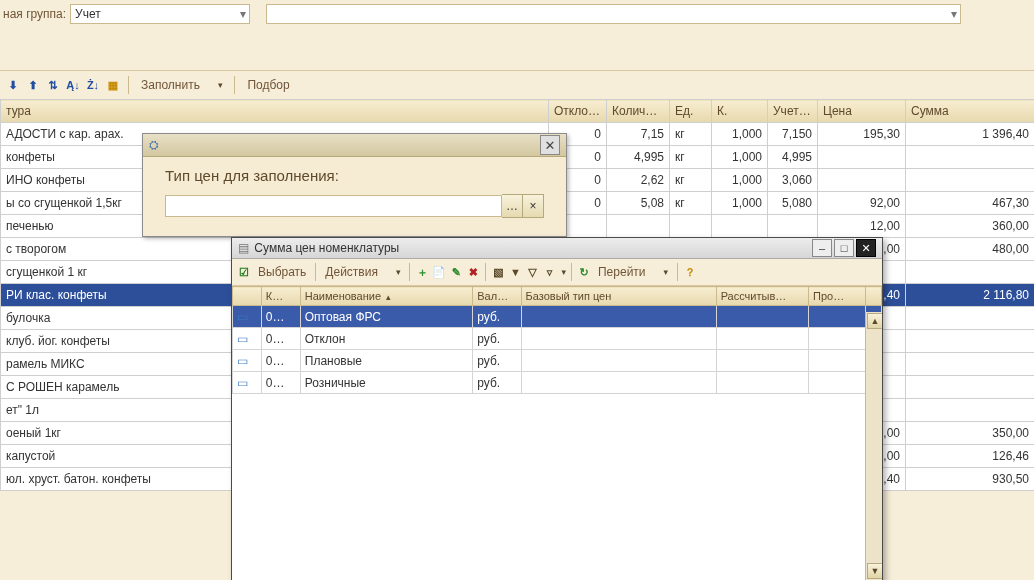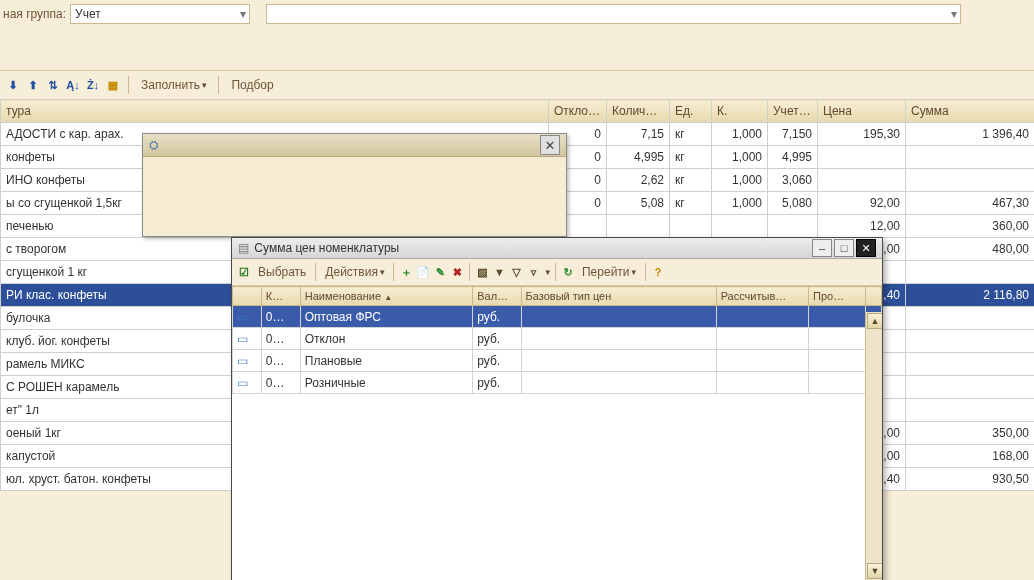--- a/index.html
+++ b/index.html
@@ -43,21 +43,21 @@
     height: 28px;
     background: #f7eed9;
     border-top: 1px solid #d8c7a0;
     border-bottom: 1px solid #d8c7a0;
     display: flex;
     align-items: center;
     padding: 0 6px;
     gap: 6px;
   }
   .tb-sep { width:1px; height:18px; background:#c9b98d; margin:0 2px; }
-  .tb-btn { display:flex; align-items:center; gap:0; padding:2px 4px; color:#705538; }
+  .tb-btn { display:flex; align-items:center; gap:16px; padding:2px 4px; color:#705538; }
   .icon { width:14px; height:14px; display:inline-flex; align-items:center; justify-content:center; font-weight:bold; font-size:11px; }
 
   
   .main-table {
     position:absolute;
     top:99px; left:0; right:0;
     border-collapse:collapse;
     background:#fff;
     table-layout:fixed;
     width:1034px;
@@ -386,40 +386,52 @@
         <td class="num">350,00</td>
       </tr>
       <tr>
         <td>капустой</td>
         <td class="num"></td>
         <td class="num"></td>
         <td class=""></td>
         <td class="num"></td>
         <td class="num"></td>
         <td class="num">12,00</td>
-        <td class="num">168,00</td>
+        <td class="num">126,46</td>
       </tr>
       <tr>
         <td>юл. хруст. батон. конфеты</td>
         <td class="num"></td>
         <td class="num"></td>
         <td class=""></td>
         <td class="num"></td>
         <td class="num"></td>
         <td class="num">230,40</td>
         <td class="num">930,50</td>
       </tr>
     </tbody>
 </table>
 
 <div class="modal1">
   <div class="m1-title">
     <span style="margin-right:6px;color:#3f6fae">⛭</span>
     <div class="m1-close">
       <span>✕</span>
+    </div>
+  </div>
+  <div class="m1-body">
+    <div class="m1-label">Тип цен для заполнения:</div>
+    <div class="m1-input-row">
+      <div class="m1-input"></div>
+      <div class="m1-btn">
+        <span>…</span>
+      </div>
+      <div class="m1-btn">
+        <span>×</span>
+      </div>
     </div>
   </div>
 </div>
 
 <div class="modal2">
   <div class="m2-title">
     <span style="margin-right:5px;color:#777">▤</span>
     <span>Сумма цен номенклатуры</span>
     <div class="m2-tctrls">
       <div class="m2-tbtn">

